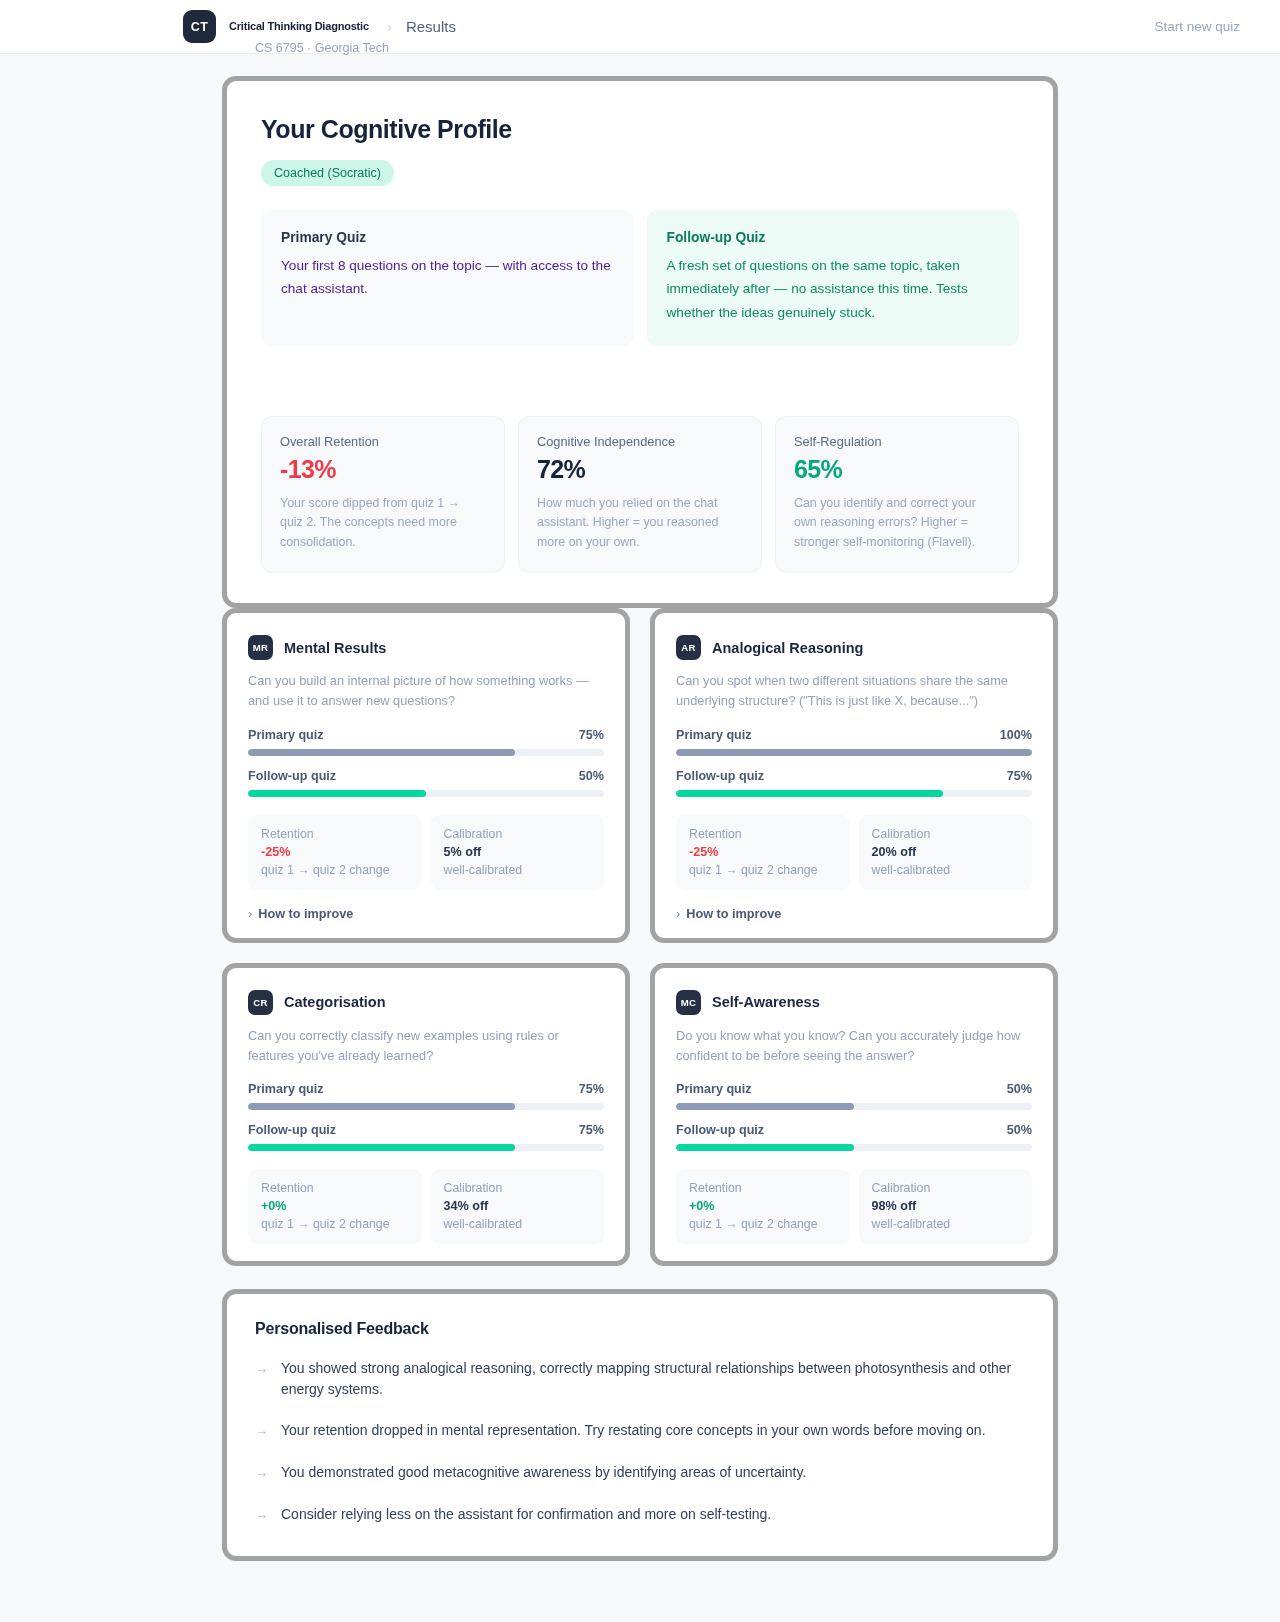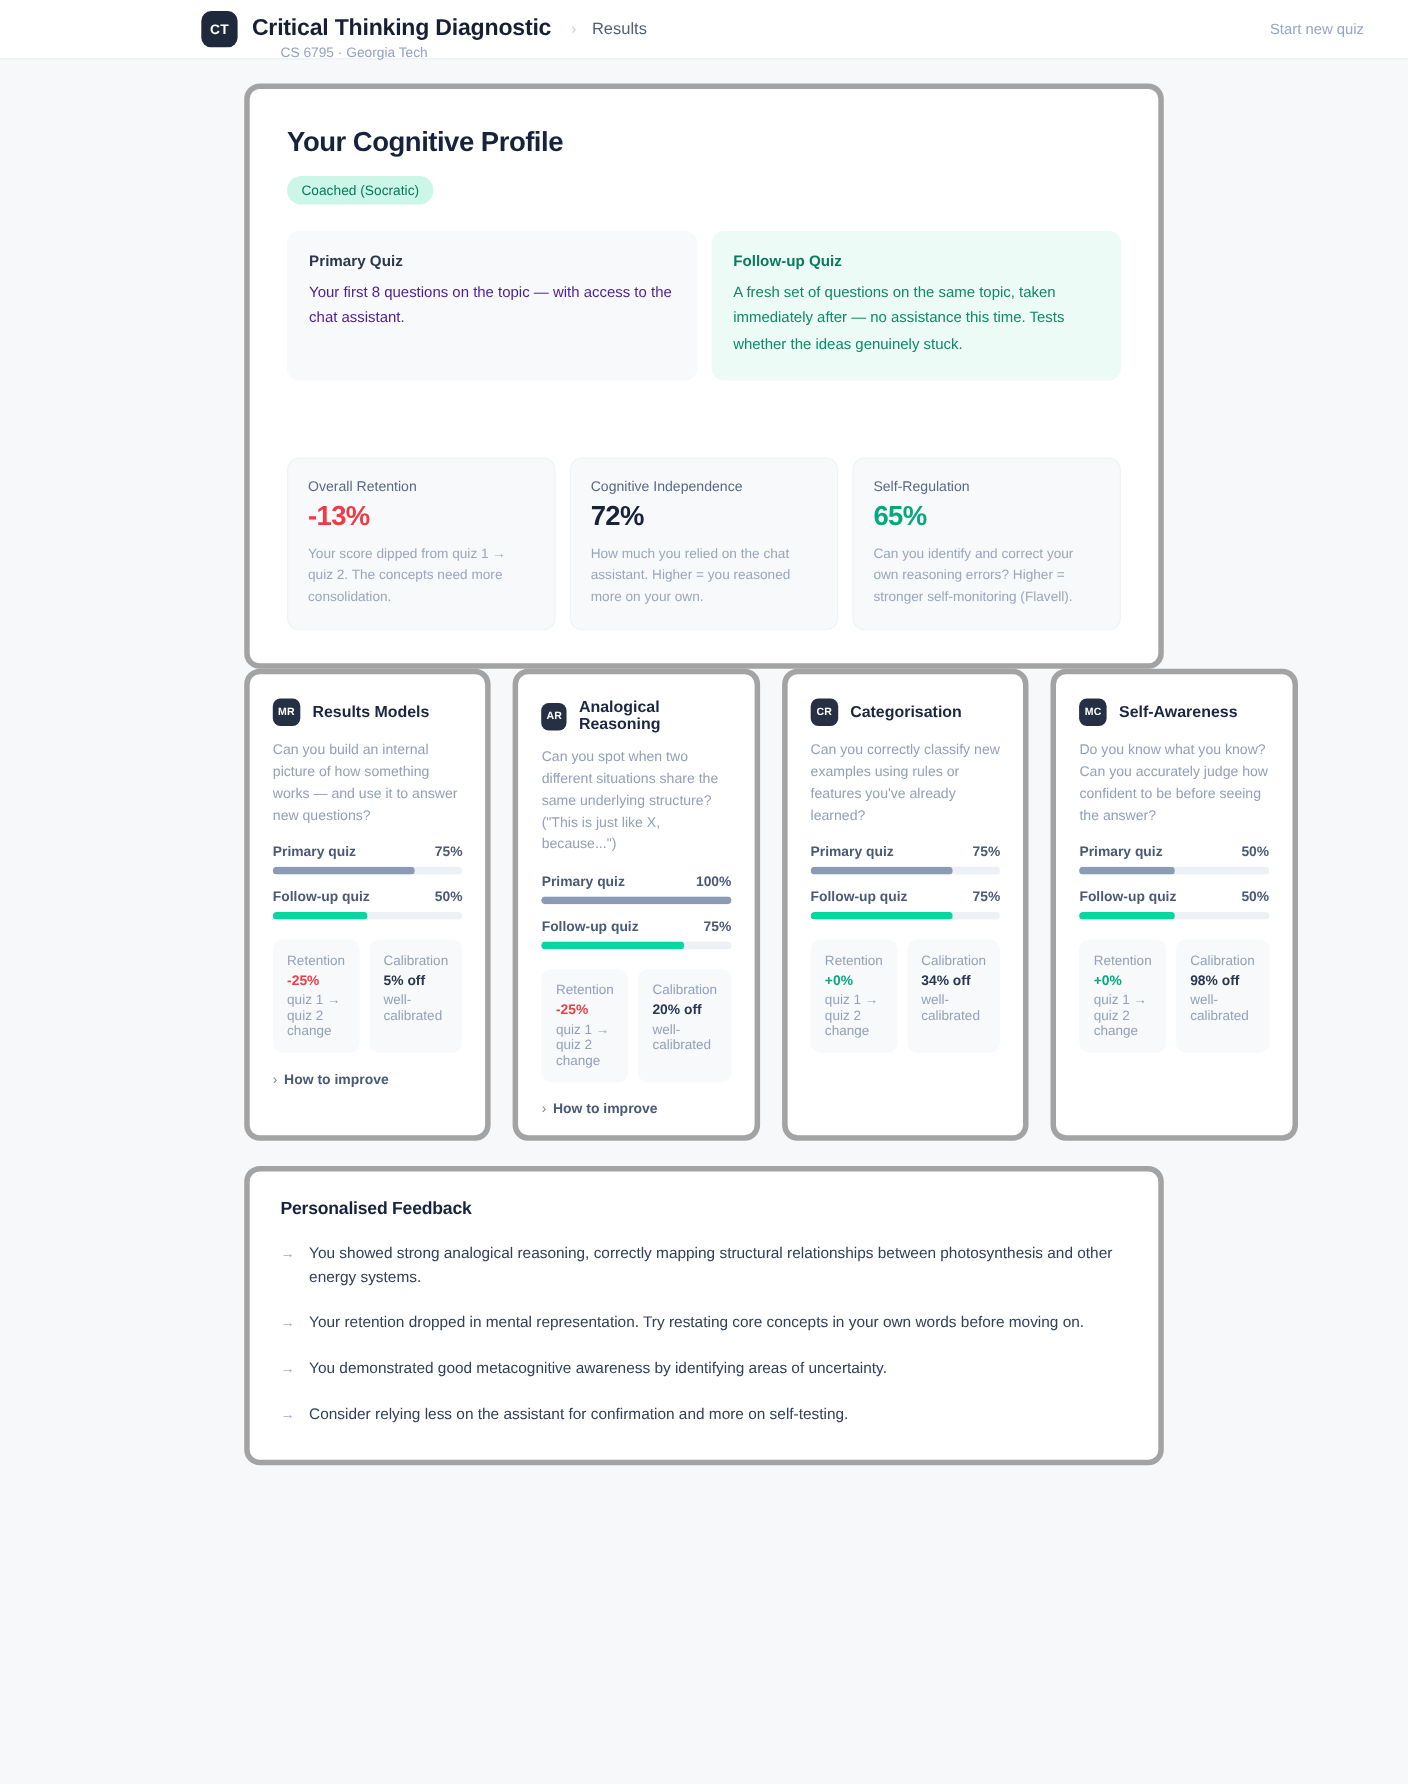--- a/index.html
+++ b/index.html
@@ -22,21 +22,21 @@
     padding: 0 40px 0 183px;
   }
   .brand { display: flex; align-items: center; gap: 13px; }
   .logo-badge {
     width: 33px; height: 33px; border-radius: 9px;
     background: #1e293b; color: #fff;
     display: flex; align-items: center; justify-content: center;
     font-size: 12.5px; font-weight: bold; letter-spacing: .3px;
   }
   .brand-text { line-height: 1.18; }
-  .brand-title { font-size: 21px; font-weight: bold; color: #172033; letter-spacing: -.2px; }
+  .brand-title { font-size: 11px; font-weight: bold; color: #172033; letter-spacing: -.2px; }
   .brand-sub { font-size: 12.5px; color: #94a3c0; margin-top: 2px; padding-left: 36px; }
   .crumb-sep { color: #cbd5e1; font-size: 15px; margin: 0 14px 0 18px; }
   .crumb-current { font-size: 15px; color: #52607a; }
   .topbar-spacer { flex: 1; }
   .start-link {
     font-size: 13.5px; color: #97a6c0; cursor: pointer;
     text-decoration: none;
   }
 
   
@@ -82,21 +82,21 @@
   .metric-value.pos { color: #05a87c; }
   .metric-note { font-size: 12.4px; color: #9aa7bd; line-height: 1.56; }
 
   
   .section-head {
     font-size: 12.4px; font-weight: bold; letter-spacing: 1.1px;
     color: #64748b; margin: 28px 0 12px 2px;
   }
 
   
-  .skill-grid { display: grid; grid-template-columns: 1fr 1fr 1fr 1fr; gap: 20px; }
+  .skill-grid { display: grid; grid-template-columns: 1fr 1fr; gap: 20px; }
   .skill { padding: 22px 21px 17px 21px; display: flex; flex-direction: column; }
   .skill-head { display: flex; align-items: center; gap: 11px; }
   .skill-badge {
     width: 25px; height: 25px; border-radius: 7px; background: #253045;
     color: #fff; font-size: 9.6px; font-weight: bold;
     display: flex; align-items: center; justify-content: center; letter-spacing: .2px;
   }
   .skill-name { font-size: 14.5px; font-weight: bold; color: #1b2740; }
   .skill-desc { font-size: 12.8px; color: #93a0b8; line-height: 1.55; margin-top: 11px; }
 
@@ -190,21 +190,21 @@
             <div class="metric-value pos">65%</div>
             <div class="metric-note">Can you identify and correct your own reasoning errors? Higher = stronger self-monitoring (Flavell).</div>
           </div>
         </div>
     </div>
 
     <div class="skill-grid" id="skill-grid">
         <div class="card skill">
           <div class="skill-head">
             <div class="skill-badge">MR</div>
-            <div class="skill-name">Results Models</div>
+            <div class="skill-name">Mental Results</div>
           </div>
           <div class="skill-desc">Can you build an internal picture of how something works — and use it to answer new questions?</div>
           <div class="bar-block">
             <div class="bar-row">
               <span class="bar-label">Primary quiz</span>
               <span class="bar-val">75%</span>
             </div>
             <div class="track">
               <div class="fill slate" style="width:75%"></div>
             </div>

